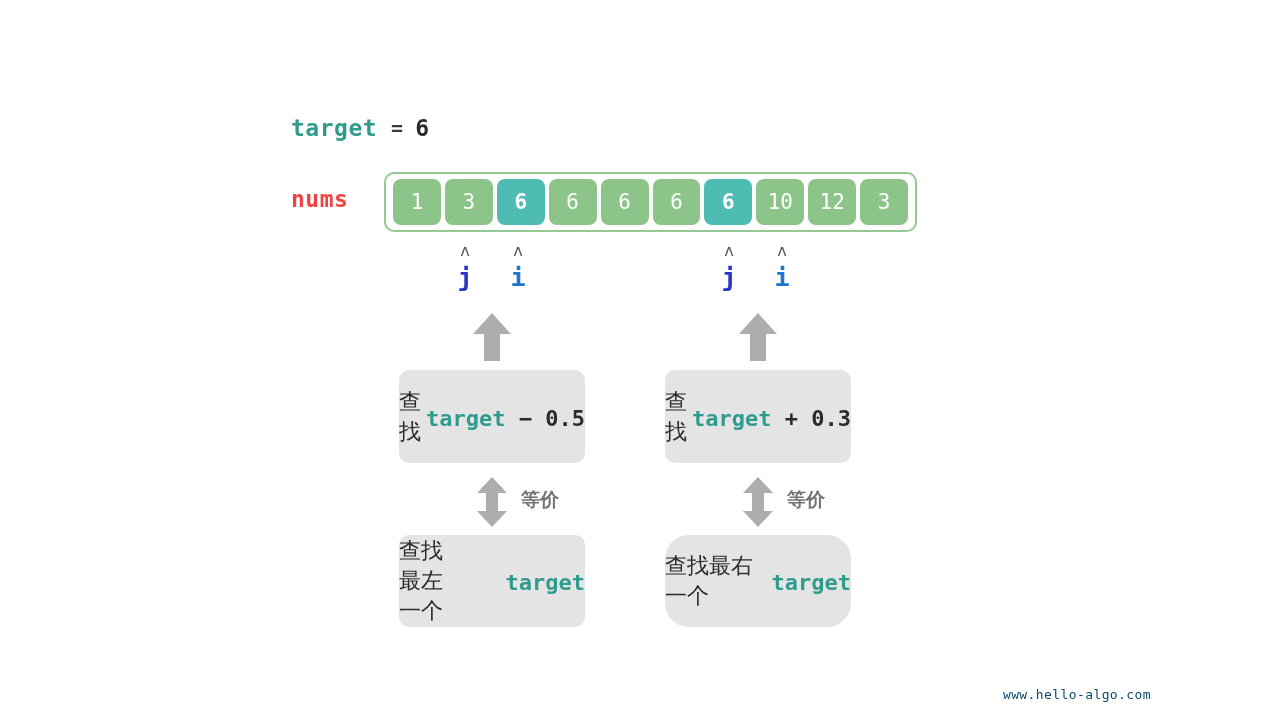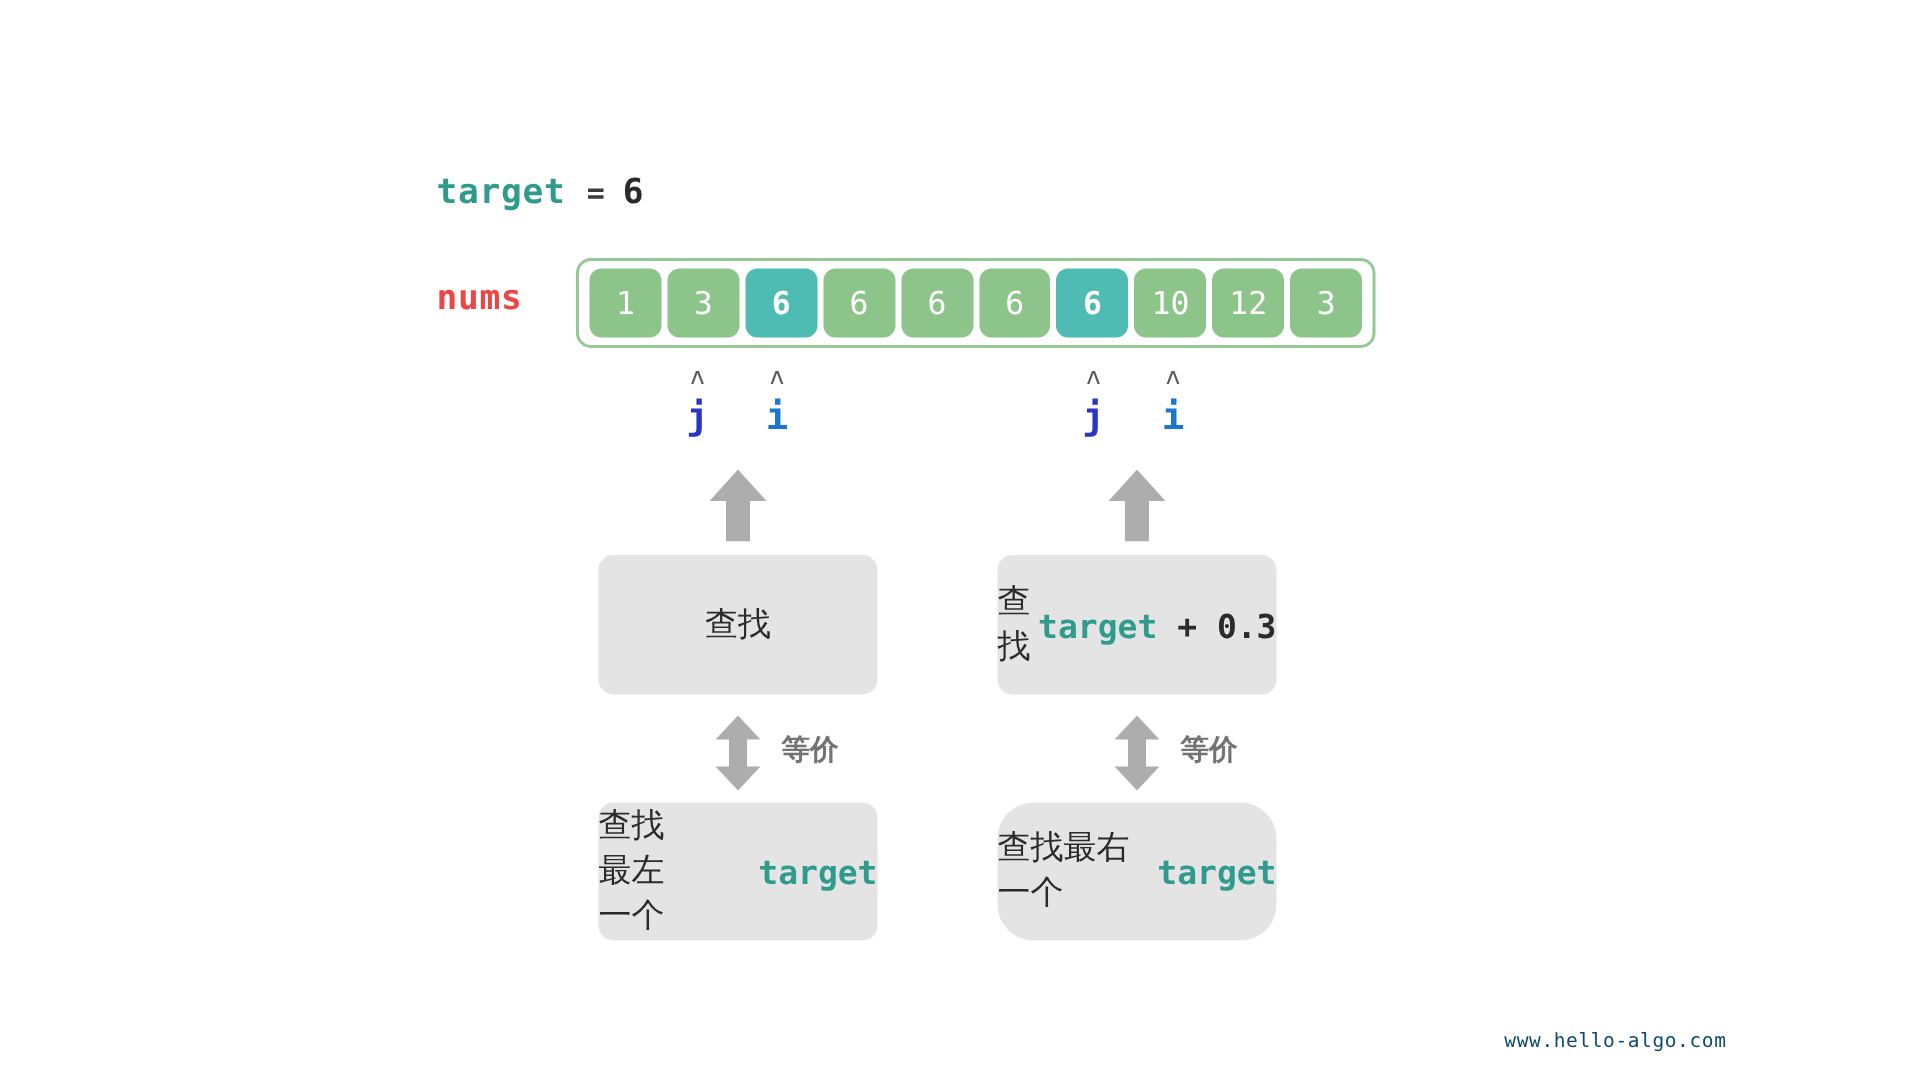--- a/index.html
+++ b/index.html
@@ -237,20 +237,21 @@
     </svg>
   </div>
   <div class="uparrow" style="left:738px; top:313px;">
     <svg width="38" height="48" viewBox="0 0 38 48" aria-hidden="true">
       <polygon points="19,0 38,21 27,21 27,48 11,48 11,21 0,21" fill="#adadad"></polygon>
     </svg>
   </div>
 
   <div class="gbox" style="left:398px; top:370px; width:186px; height:93px;">
     <div class="line1">查找</div>
+    <div class="line2"><span class="tg">target</span><span class="op"> − 0.5</span></div>
   </div>
 
   <div class="eqarrow" style="left:476px; top:477px;">
     <svg width="30" height="50" viewBox="0 0 30 50" aria-hidden="true">
       <polygon points="15,0 30,16 21,16 21,34 30,34 15,50 0,34 9,34 9,16 0,16" fill="#adadad"></polygon>
     </svg>
   </div>
   <div class="eqlabel" style="left:520px; top:487px;">等价</div>
 
   <div class="gbox" style="left:398px; top:535px; width:186px; height:92px;gap:44px;">

